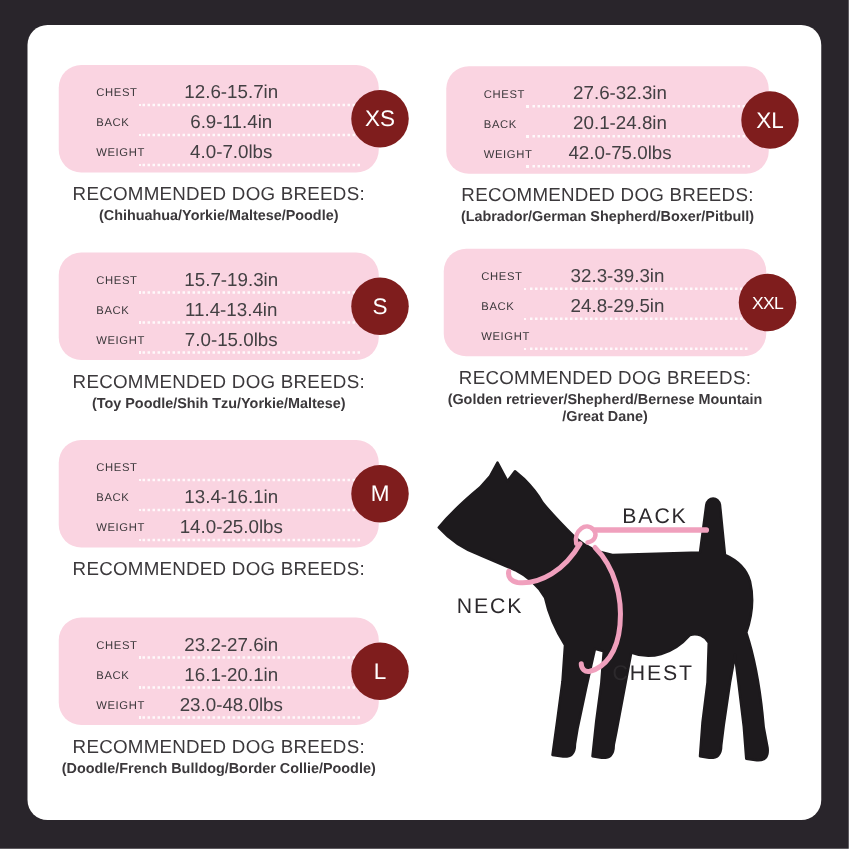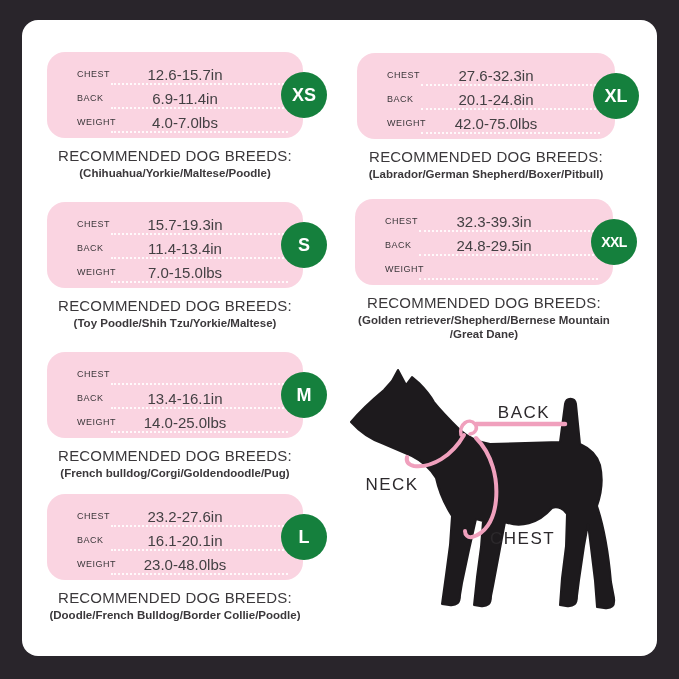--- a/index.html
+++ b/index.html
@@ -32,22 +32,22 @@
   .mrow .val{
     position:absolute;left:42px;right:22px;top:50%;transform:translateY(-50%);
     text-align:center;font-size:15px;color:#434043;z-index:2;
   }
   .mrow .dots{
     position:absolute;left:64px;right:15px;bottom:1px;height:0;
     border-bottom:2px dotted rgba(255,255,255,.85);z-index:1;
   }
   .badge{
     position:absolute;right:-24px;top:50%;transform:translateY(-50%);
-    width:46px;height:46px;border-radius:50%;background:#15803d;
-    color:#ffffff;font-weight:bold;font-size:18px;
+    width:46px;height:46px;border-radius:50%;background:#7f1d1d;
+    color:#ffffff;font-weight:normal;font-size:18px;
     display:flex;align-items:center;justify-content:center;z-index:3;
   }
   .pos-5 .badge{font-size:14px;letter-spacing:-.5px;}
   .breeds{margin-top:9px;text-align:center;color:#3b383b;}
   .breeds .bt{font-size:15px;letter-spacing:.2px;margin-bottom:2px;}
   .breeds .bl{font-size:11.5px;line-height:1.25;font-weight:bold;}
   
   .dog-svg{position:absolute;left:348px;top:356px;width:285px;height:300px;}
   .diagram-label{
     position:absolute;font-size:17px;letter-spacing:1.5px;color:#2c292c;
@@ -125,21 +125,20 @@
     </div>
     <div class="mrow">
       <span class="lbl">WEIGHT</span>
       <span class="dots"></span>
       <span class="val">14.0-25.0lbs</span>
     </div>
     <div class="badge">M</div>
   </div>
   <div class="breeds">
     <div class="bt">RECOMMENDED DOG BREEDS:</div>
-    <div class="bl">(French bulldog/Corgi/Goldendoodle/Pug)</div>
   </div>
 </section>
 
 <section class="card pos-3">
   <div class="mbox">
     <div class="mrow">
       <span class="lbl">CHEST</span>
       <span class="dots"></span>
       <span class="val">23.2-27.6in</span>
     </div>

